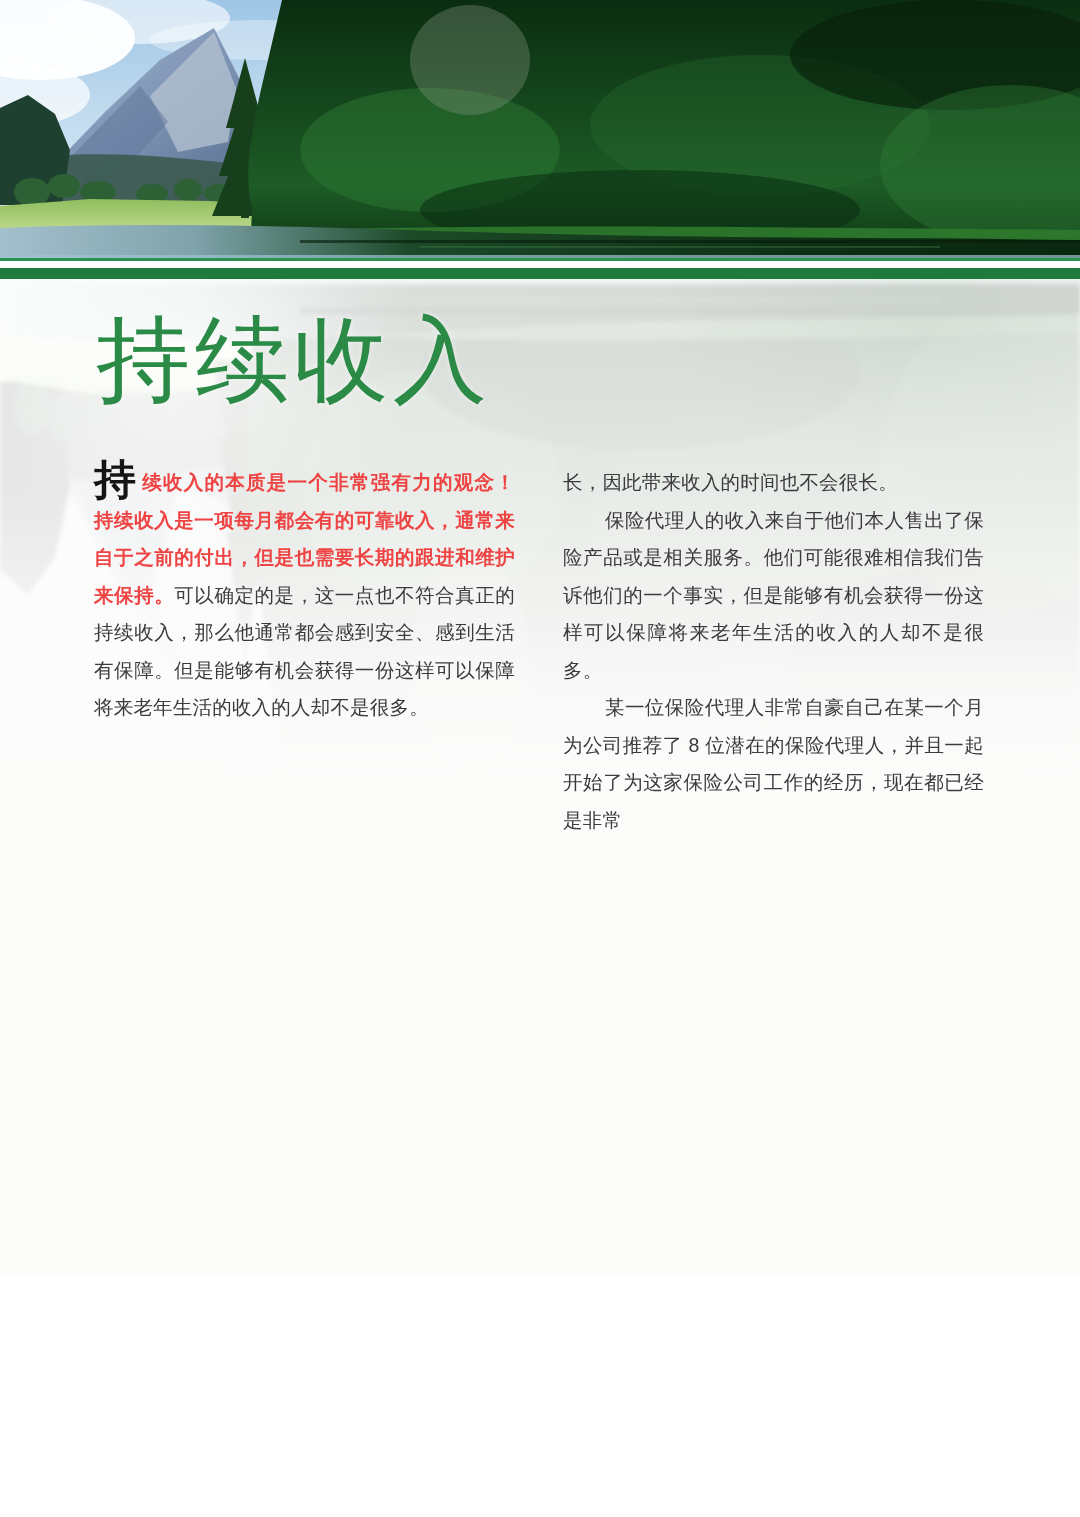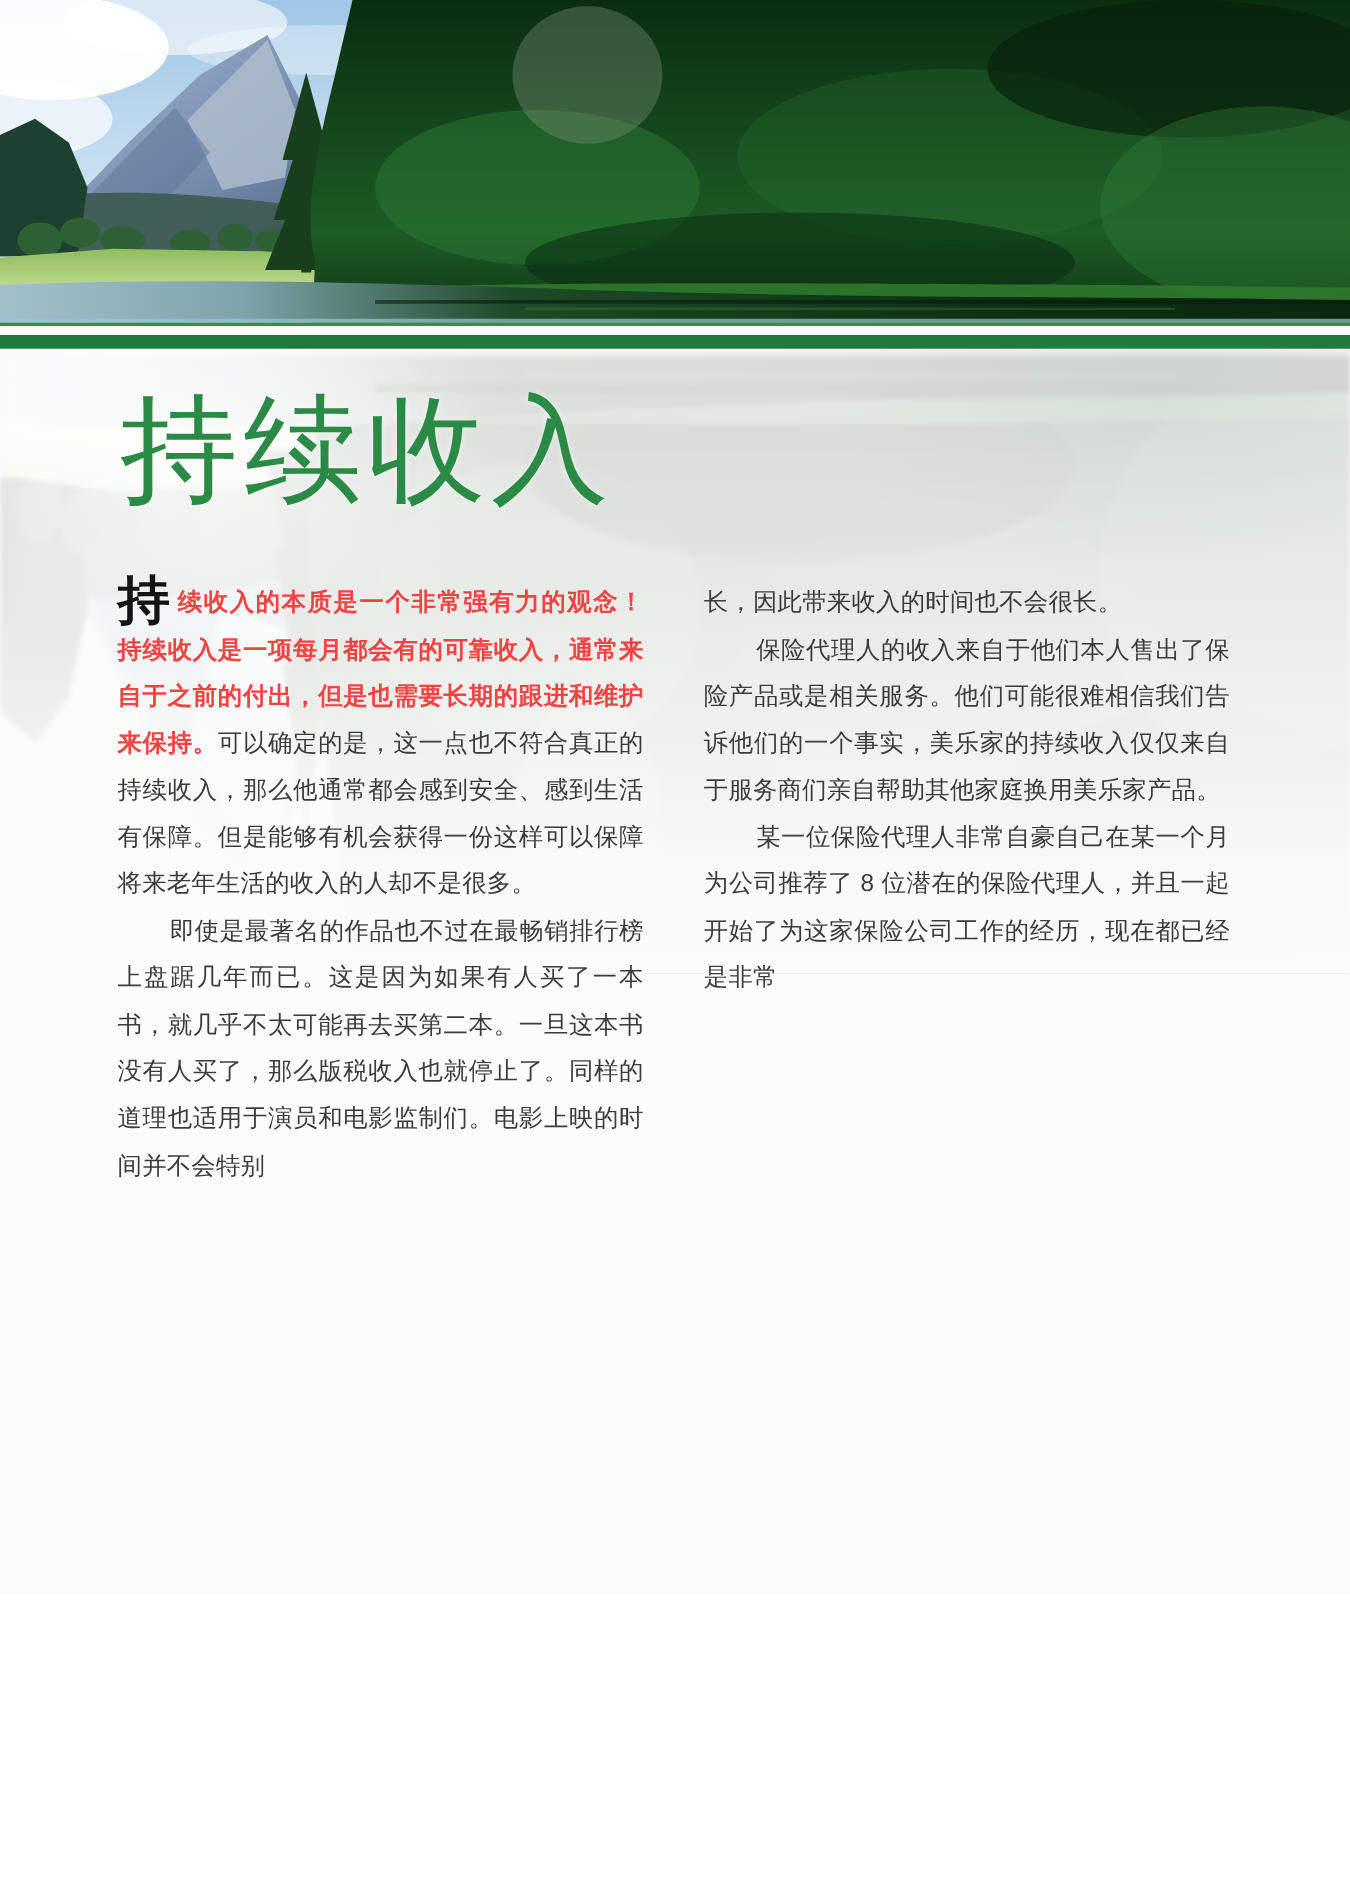--- a/index.html
+++ b/index.html
@@ -249,24 +249,23 @@
       </g>
     </svg>
     <div class="veil"></div>
   </div>
 
   <h1 class="title" style="color: rgb(42, 138, 70);">持续收入</h1>
 
   <div class="columns">
     <div class="col" id="col-left">
         <p class="para lead"><span class="dropcap">持</span><span class="lead-bold">续收入的本质是一个非常强有力的观念！持续收入是一项每月都会有的可靠收入，通常来自于之前的付出，但是也需要长期的跟进和维护来保持。</span><span>可以确定的是，这一点也不符合真正的持续收入，那么他通常都会感到安全、感到生活有保障。但是能够有机会获得一份这样可以保障将来老年生活的收入的人却不是很多。</span></p>
-        <p class="para">即使是最著名的作品也不过在最畅销排行榜上盘踞几年而已。这是因为如果有人买了一本书，就几乎不太可能再去买第二本。一旦这本书没有人买了，那么版税收入也就停止了。同样的道理也适用于演员和电影监制们。电影上映的时间并不会特别</p>
       </div>
     <div class="col" id="col-right">
         <p class="para no-indent">长，因此带来收入的时间也不会很长。</p>
-        <p class="para">保险代理人的收入来自于他们本人售出了保险产品或是相关服务。他们可能很难相信我们告诉他们的一个事实，美乐家的持续收入仅仅来自于服务商们亲自帮助其他家庭换用美乐家产品。</p>
+        <p class="para">保险代理人的收入来自于他们本人售出了保险产品或是相关服务。他们可能很难相信我们告诉他们的一个事实，但是能够有机会获得一份这样可以保障将来老年生活的收入的人却不是很多。</p>
         <p class="para">某一位保险代理人非常自豪自己在某一个月为公司推荐了 8 位潜在的保险代理人，并且一起开始了为这家保险公司工作的经历，现在都已经是非常</p>
       </div>
   </div>
 
   <div class="page-number">7</div>
 
 </div>
 
 </body></html>

